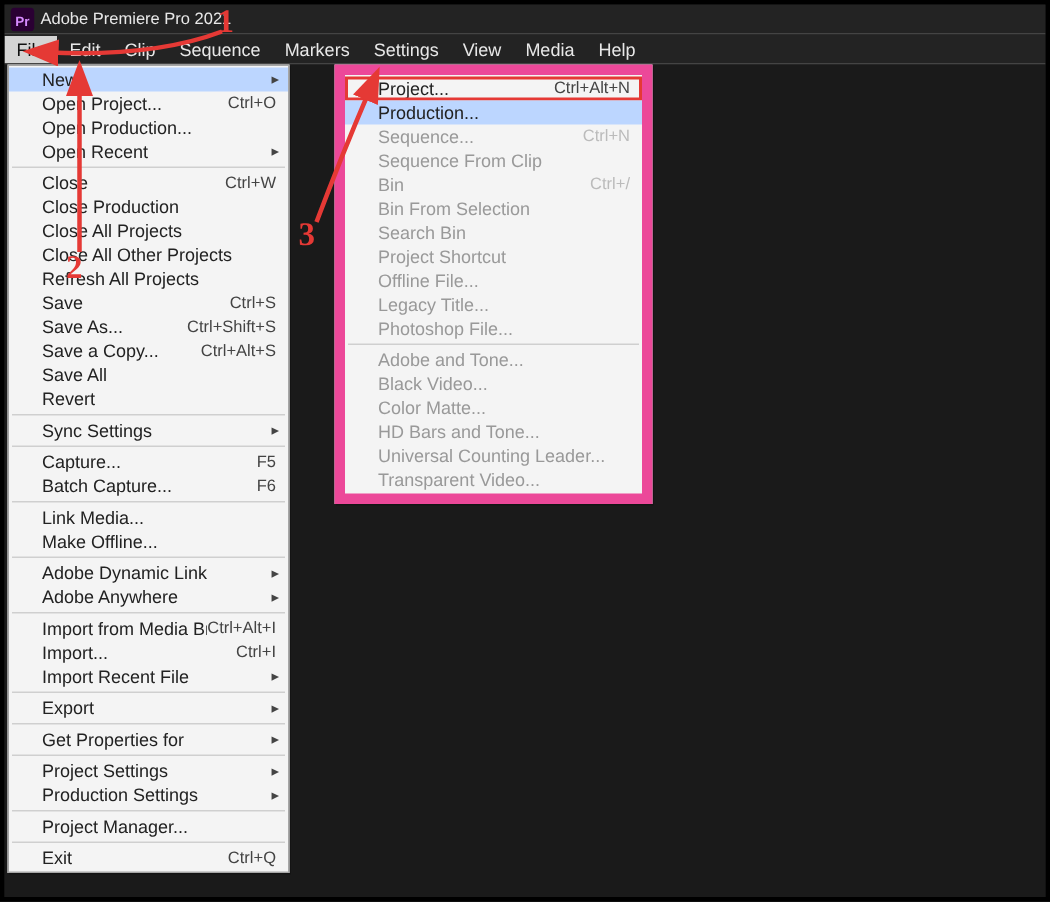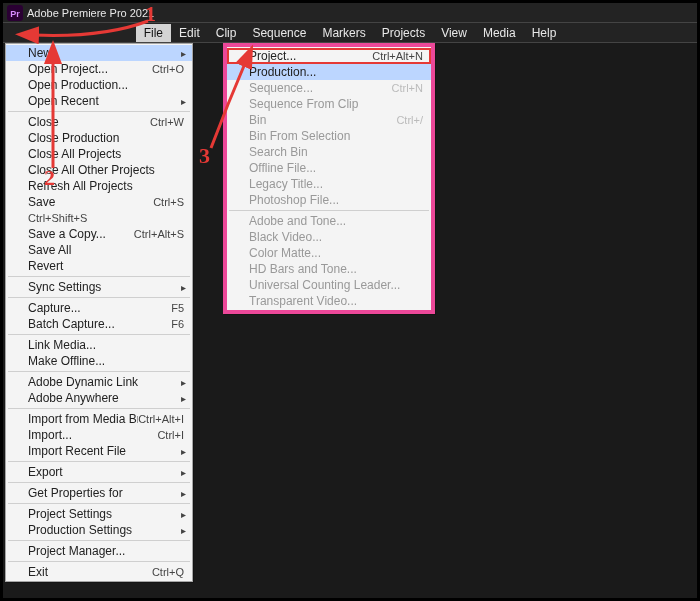--- a/index.html
+++ b/index.html
@@ -1,26 +1,26 @@
 <!DOCTYPE html>
 <html><head>
 <meta charset="utf-8">
 <style>
   * { margin: 0; padding: 0; box-sizing: border-box; }
   body { font-family: "Segoe UI", Tahoma, sans-serif; font-size: 12px; background: #222; width: 700px; height: 601px; position: relative; overflow: hidden; border: 3px solid #000; }
   .titlebar { display: flex; align-items: center; height: 20px; background: #232323; color: #e8e8e8; border-bottom: 1px solid #444; }
   .titlebar .logo { width: 16px; height: 16px; margin: 16px 4px; display: inline-block; }
   .titlebar .logo svg { width: 16px; height: 16px; }
   .titlebar .title { font-size: 11px; }
-  .menubar { display: flex; align-items: center; height: 20px; background: #232323; color: #e8e8e8; border-bottom: 1px solid #444; justify-content: center; }
+  .menubar { display: flex; align-items: center; height: 20px; background: #232323; color: #e8e8e8; border-bottom: 1px solid #444; }
   .menubar .mitem { padding: 2px 8px; cursor: default; font-size: 12px; }
   .menubar .mitem.active { background: #d4d4d4; color: #111; }
   .workspace { position: absolute; top: 40px; left: 0; right: 0; bottom: 0; background: #1a1a1a; }
   .file-menu { position: absolute; top: 40px; left: 2px; width: 188px; background: #f4f4f4; border: 1px solid #a6a6a6; color: #222; padding: 1px 0; box-shadow: 1px 1px 0 rgba(0,0,0,.2); }
-  .sub-menu { position: absolute; top: 40px; left: 220px; width: 212px; background: #f4f4f4; border: 4px solid #ec4899; color: #222; padding: 1px 0; box-shadow: 1px 1px 0 rgba(0,0,0,.2); }
+  .sub-menu { position: absolute; top: 40px; left: 220px; width: 212px; background: #f4f4f4; border: 7px solid #ec4899; color: #222; padding: 1px 0; box-shadow: 1px 1px 0 rgba(0,0,0,.2); }
   .row { display: flex; align-items: center; height: 16px; padding: 0 8px 0 22px; position: relative; }
   .row .lbl { flex: 1; font-size: 12px; white-space: nowrap; overflow: hidden; }
   .row .shc { font-size: 11px; color: #444; }
   .row .arrow { position: absolute; right: 6px; font-size: 10px; color: #444; }
   .row.disabled { color: #999; }
   .row.disabled .shc { color: #bbb; }
   .row.hover { background: #bcd6ff; }
   .row.highlight-outline { outline: 2px solid #e53935; outline-offset: -2px; }
   .sep { height: 1px; background: #cfcfcf; margin: 2px 2px; }
   
@@ -39,21 +39,21 @@
   </span>
   <span class="title">Adobe Premiere Pro 2021</span>
 </div>
 
 <div class="menubar" id="menubar">
     <div class="mitem active">File</div>
     <div class="mitem">Edit</div>
     <div class="mitem">Clip</div>
     <div class="mitem">Sequence</div>
     <div class="mitem">Markers</div>
-    <div class="mitem">Projects</div>
+    <div class="mitem">Settings</div>
     <div class="mitem">View</div>
     <div class="mitem">Media</div>
     <div class="mitem">Help</div>
   </div>
 
 <div class="workspace"></div>
 
 <div class="file-menu" id="fileMenu">
     <div class="row hover">
       <span class="lbl">New</span>
@@ -85,20 +85,21 @@
       <span class="lbl">Close All Other Projects</span>
     </div>
     <div class="row">
       <span class="lbl">Refresh All Projects</span>
     </div>
     <div class="row">
       <span class="lbl">Save</span>
       <span class="shc">Ctrl+S</span>
     </div>
     <div class="row">
+      <span class="lbl">Save As...</span>
       <span class="shc">Ctrl+Shift+S</span>
     </div>
     <div class="row">
       <span class="lbl">Save a Copy...</span>
       <span class="shc">Ctrl+Alt+S</span>
     </div>
     <div class="row">
       <span class="lbl">Save All</span>
     </div>
     <div class="row">
@@ -194,20 +195,23 @@
     </div>
     <div class="row disabled">
       <span class="lbl">Bin</span>
       <span class="shc">Ctrl+/</span>
     </div>
     <div class="row disabled">
       <span class="lbl">Bin From Selection</span>
     </div>
     <div class="row disabled">
       <span class="lbl">Search Bin</span>
+    </div>
+    <div class="row disabled">
+      <span class="lbl">Project Shortcut</span>
     </div>
     <div class="row disabled">
       <span class="lbl">Offline File...</span>
     </div>
     <div class="row disabled">
       <span class="lbl">Legacy Title...</span>
     </div>
     <div class="row disabled">
       <span class="lbl">Photoshop File...</span>
     </div>

